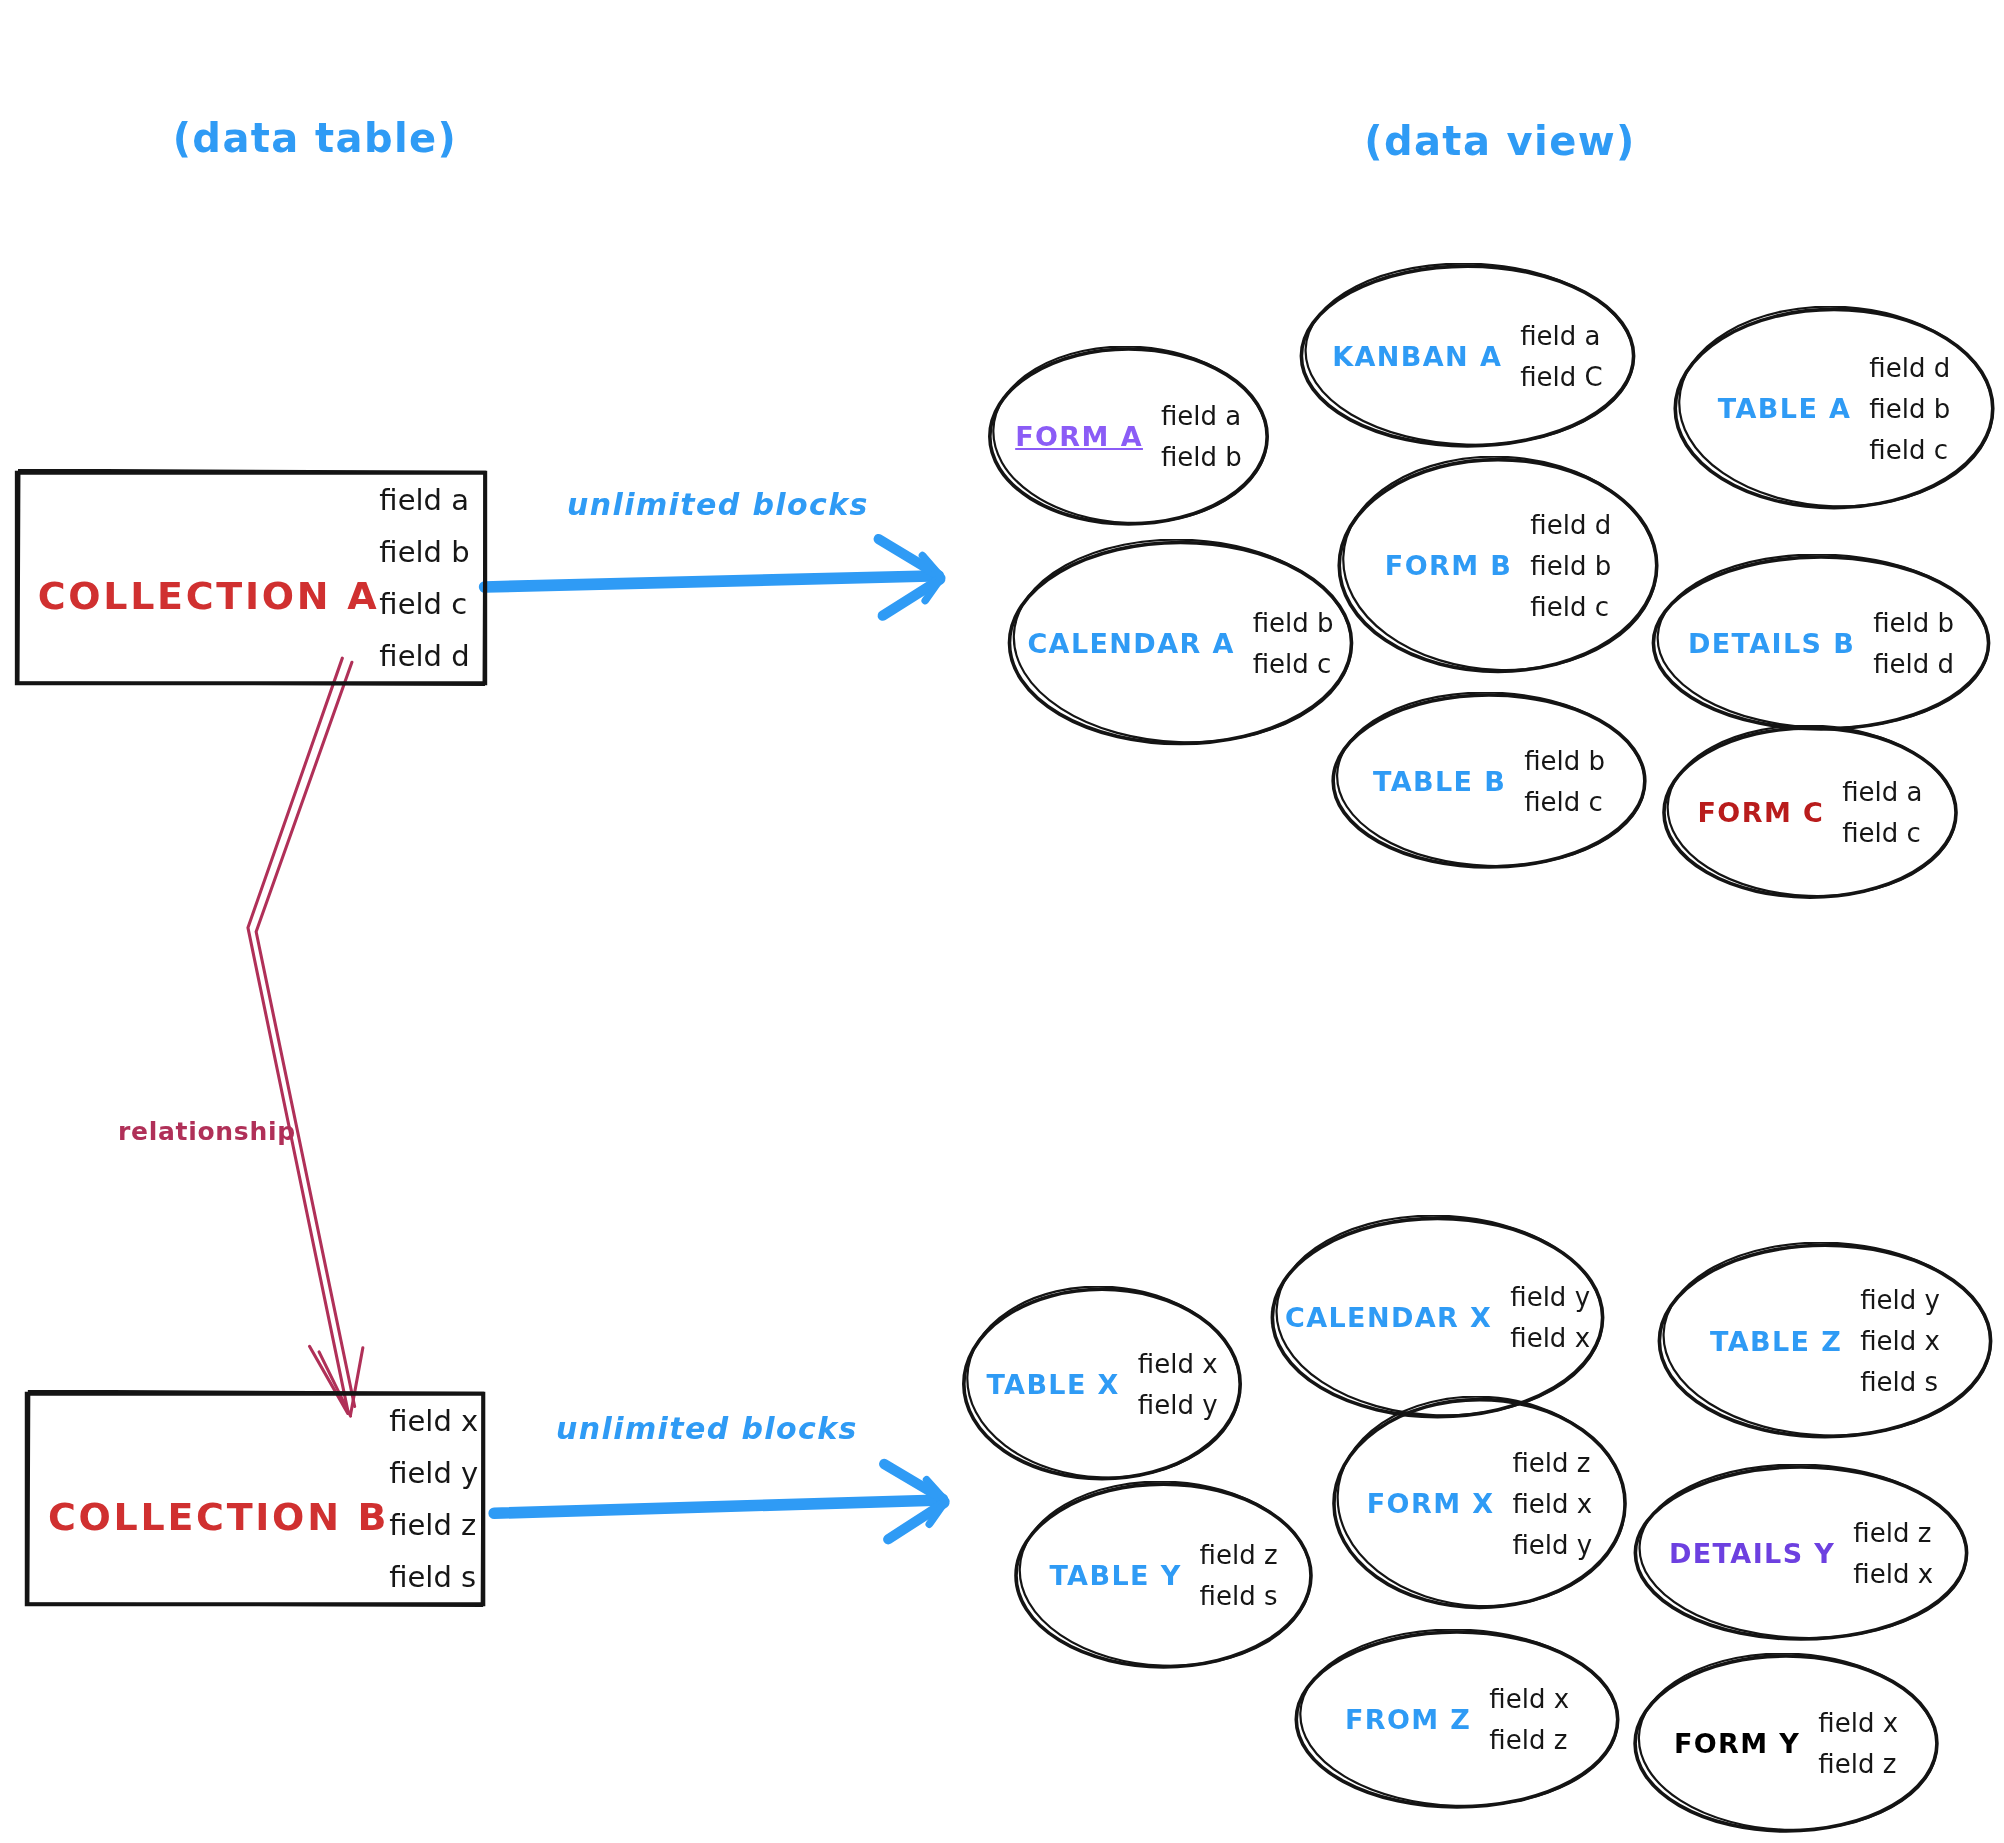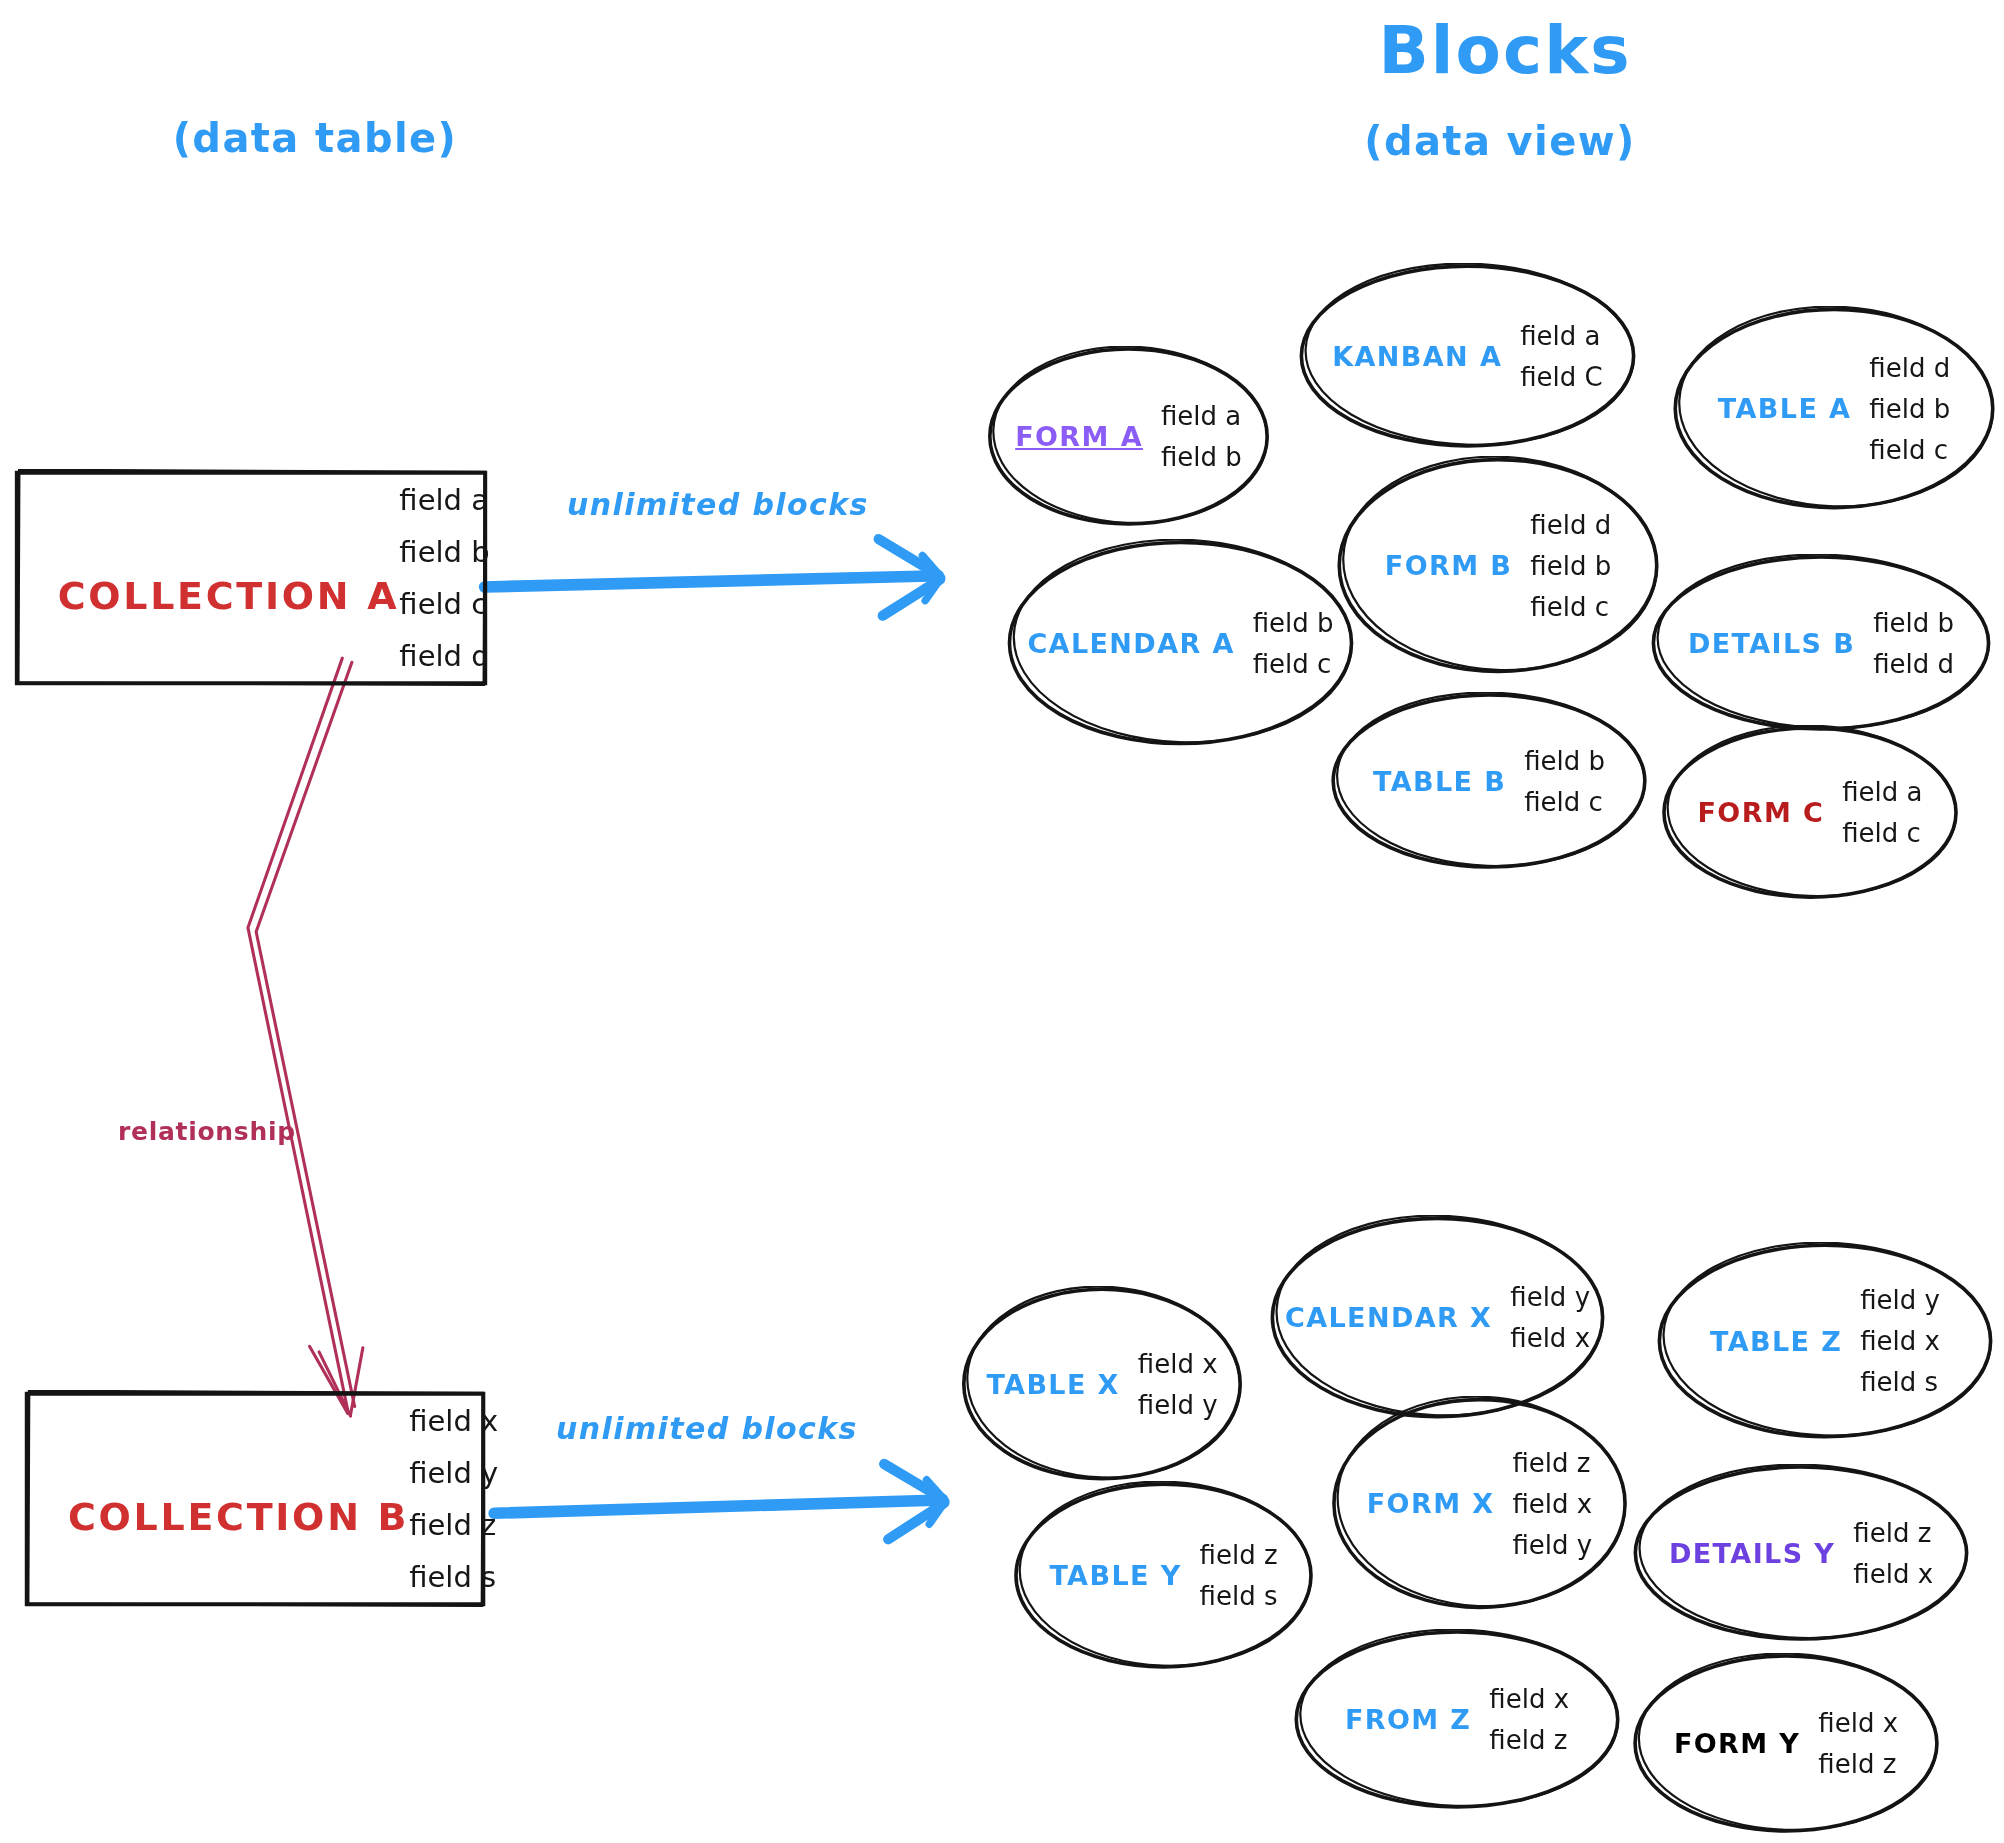--- a/index.html
+++ b/index.html
@@ -51,21 +51,21 @@
   .cbox svg.frame { position: absolute; inset: 0; width: 100%; height: 100%; }
   .cbox-inner {
     position: absolute; inset: 0;
     display: flex;
     align-items: stretch;
   }
   .cbox-name {
     flex: 1;
     display: flex;
     align-items: center;
-    padding-left: 44px;
+    padding-left: 24px;
     font-size: 38px;
     font-weight: bold;
     letter-spacing: 2.7px;
     white-space: nowrap;
     margin-top: 36px;
   }
   .cbox-fields {
     width: 130px;
     display: flex;
     flex-direction: column;
@@ -146,21 +146,20 @@
     <g stroke="#b03058" stroke-width="4.5" stroke-linecap="round" stroke-linejoin="round">
       <path d="M 500 962 L 362 1356 L 508 2062"></path>
       <path d="M 514 968 L 374 1362 L 518 2056"></path>
       <path d="M 508 2066 L 452 1968"></path>
       <path d="M 512 2070 L 466 1976"></path>
       <path d="M 512 2068 L 530 1970"></path>
     </g>
   </svg>
 
   <div class="col-subtitle" style="left:315px;  top:115px;">(data table)</div>
-  <div class="col-title" style="left:1505px; top:12.3px;">Blocks</div>
   <div class="col-subtitle" style="left:1500px; top:118px;">(data view)</div>
 
   <div class="arrow-label" style="left:567px; top:487px;">unlimited blocks</div>
   <div class="arrow-label" style="left:556px; top:1411px;">unlimited blocks</div>
   <div class="rel-label" style="left:118px; top:1117px;">relationship</div>
 
   <div id="collections-layer">
       <div class="cbox" style="left: 13.7px; top: 469px; width: 475px; height: 218px;">
     <svg class="frame" viewBox="0 0 1000 460" preserveAspectRatio="none" fill="none">
       <rect x="6" y="8" width="986" height="444" stroke="#141414" stroke-width="4" vector-effect="non-scaling-stroke"></rect>

